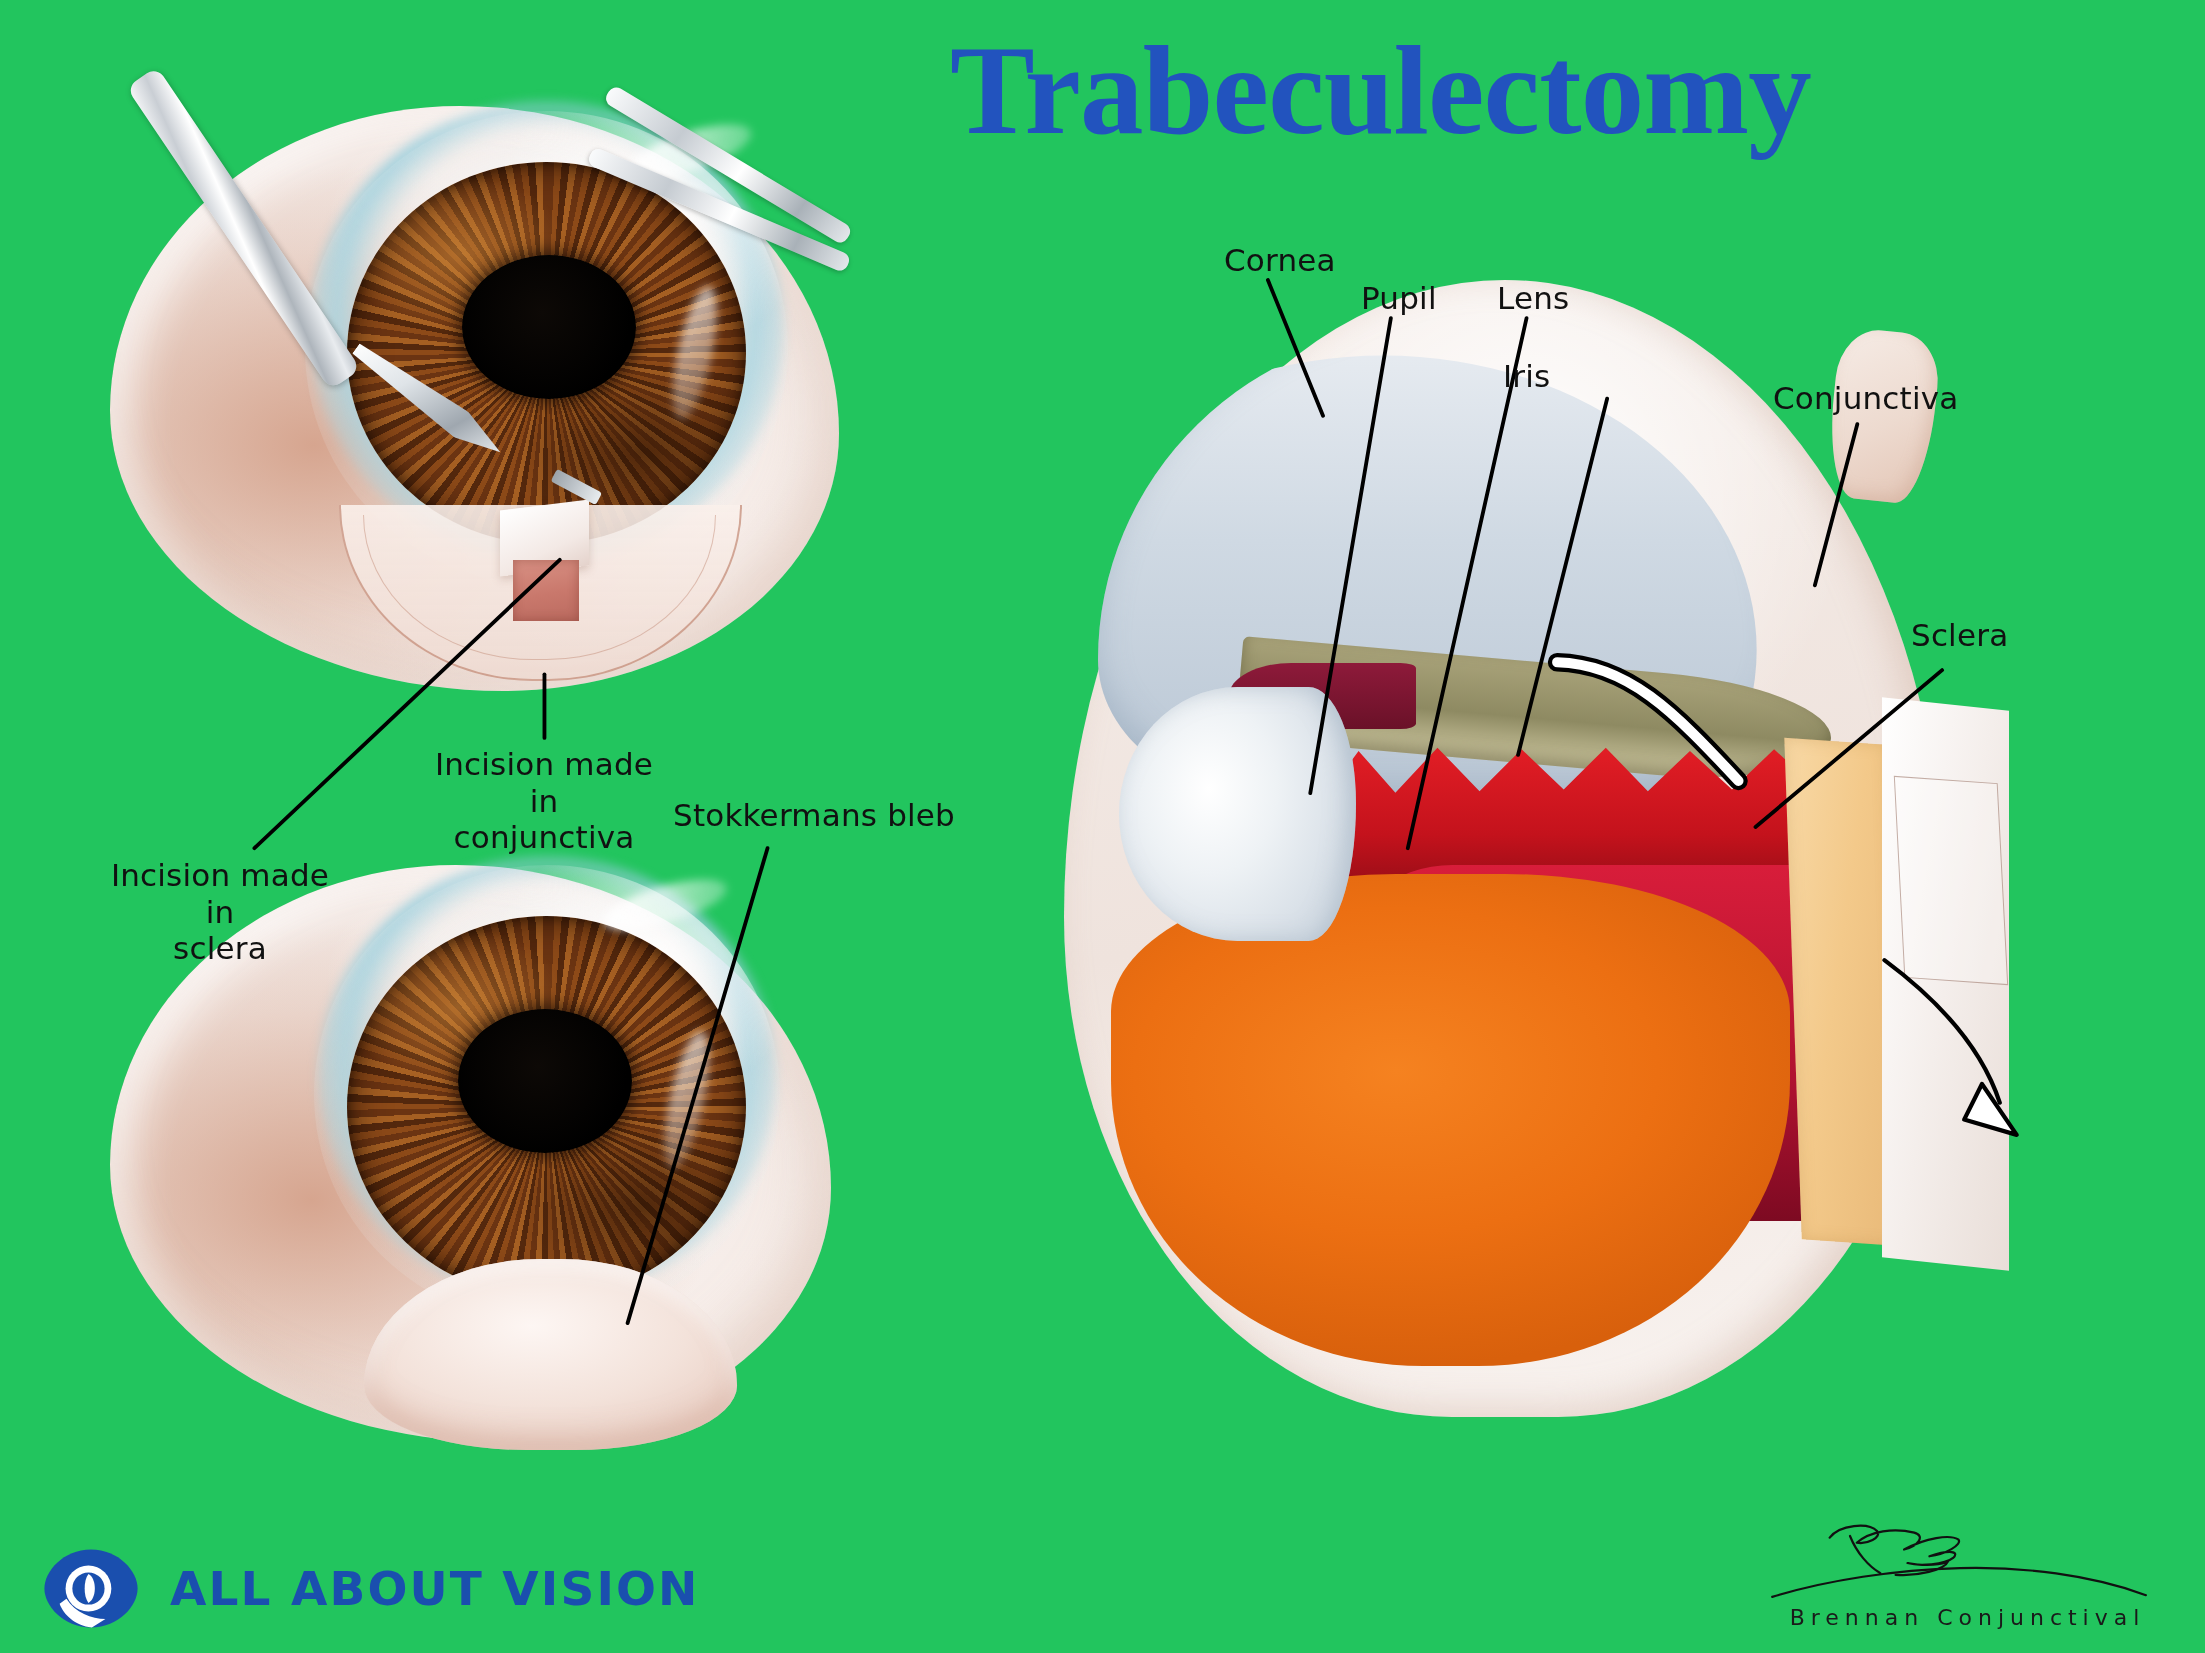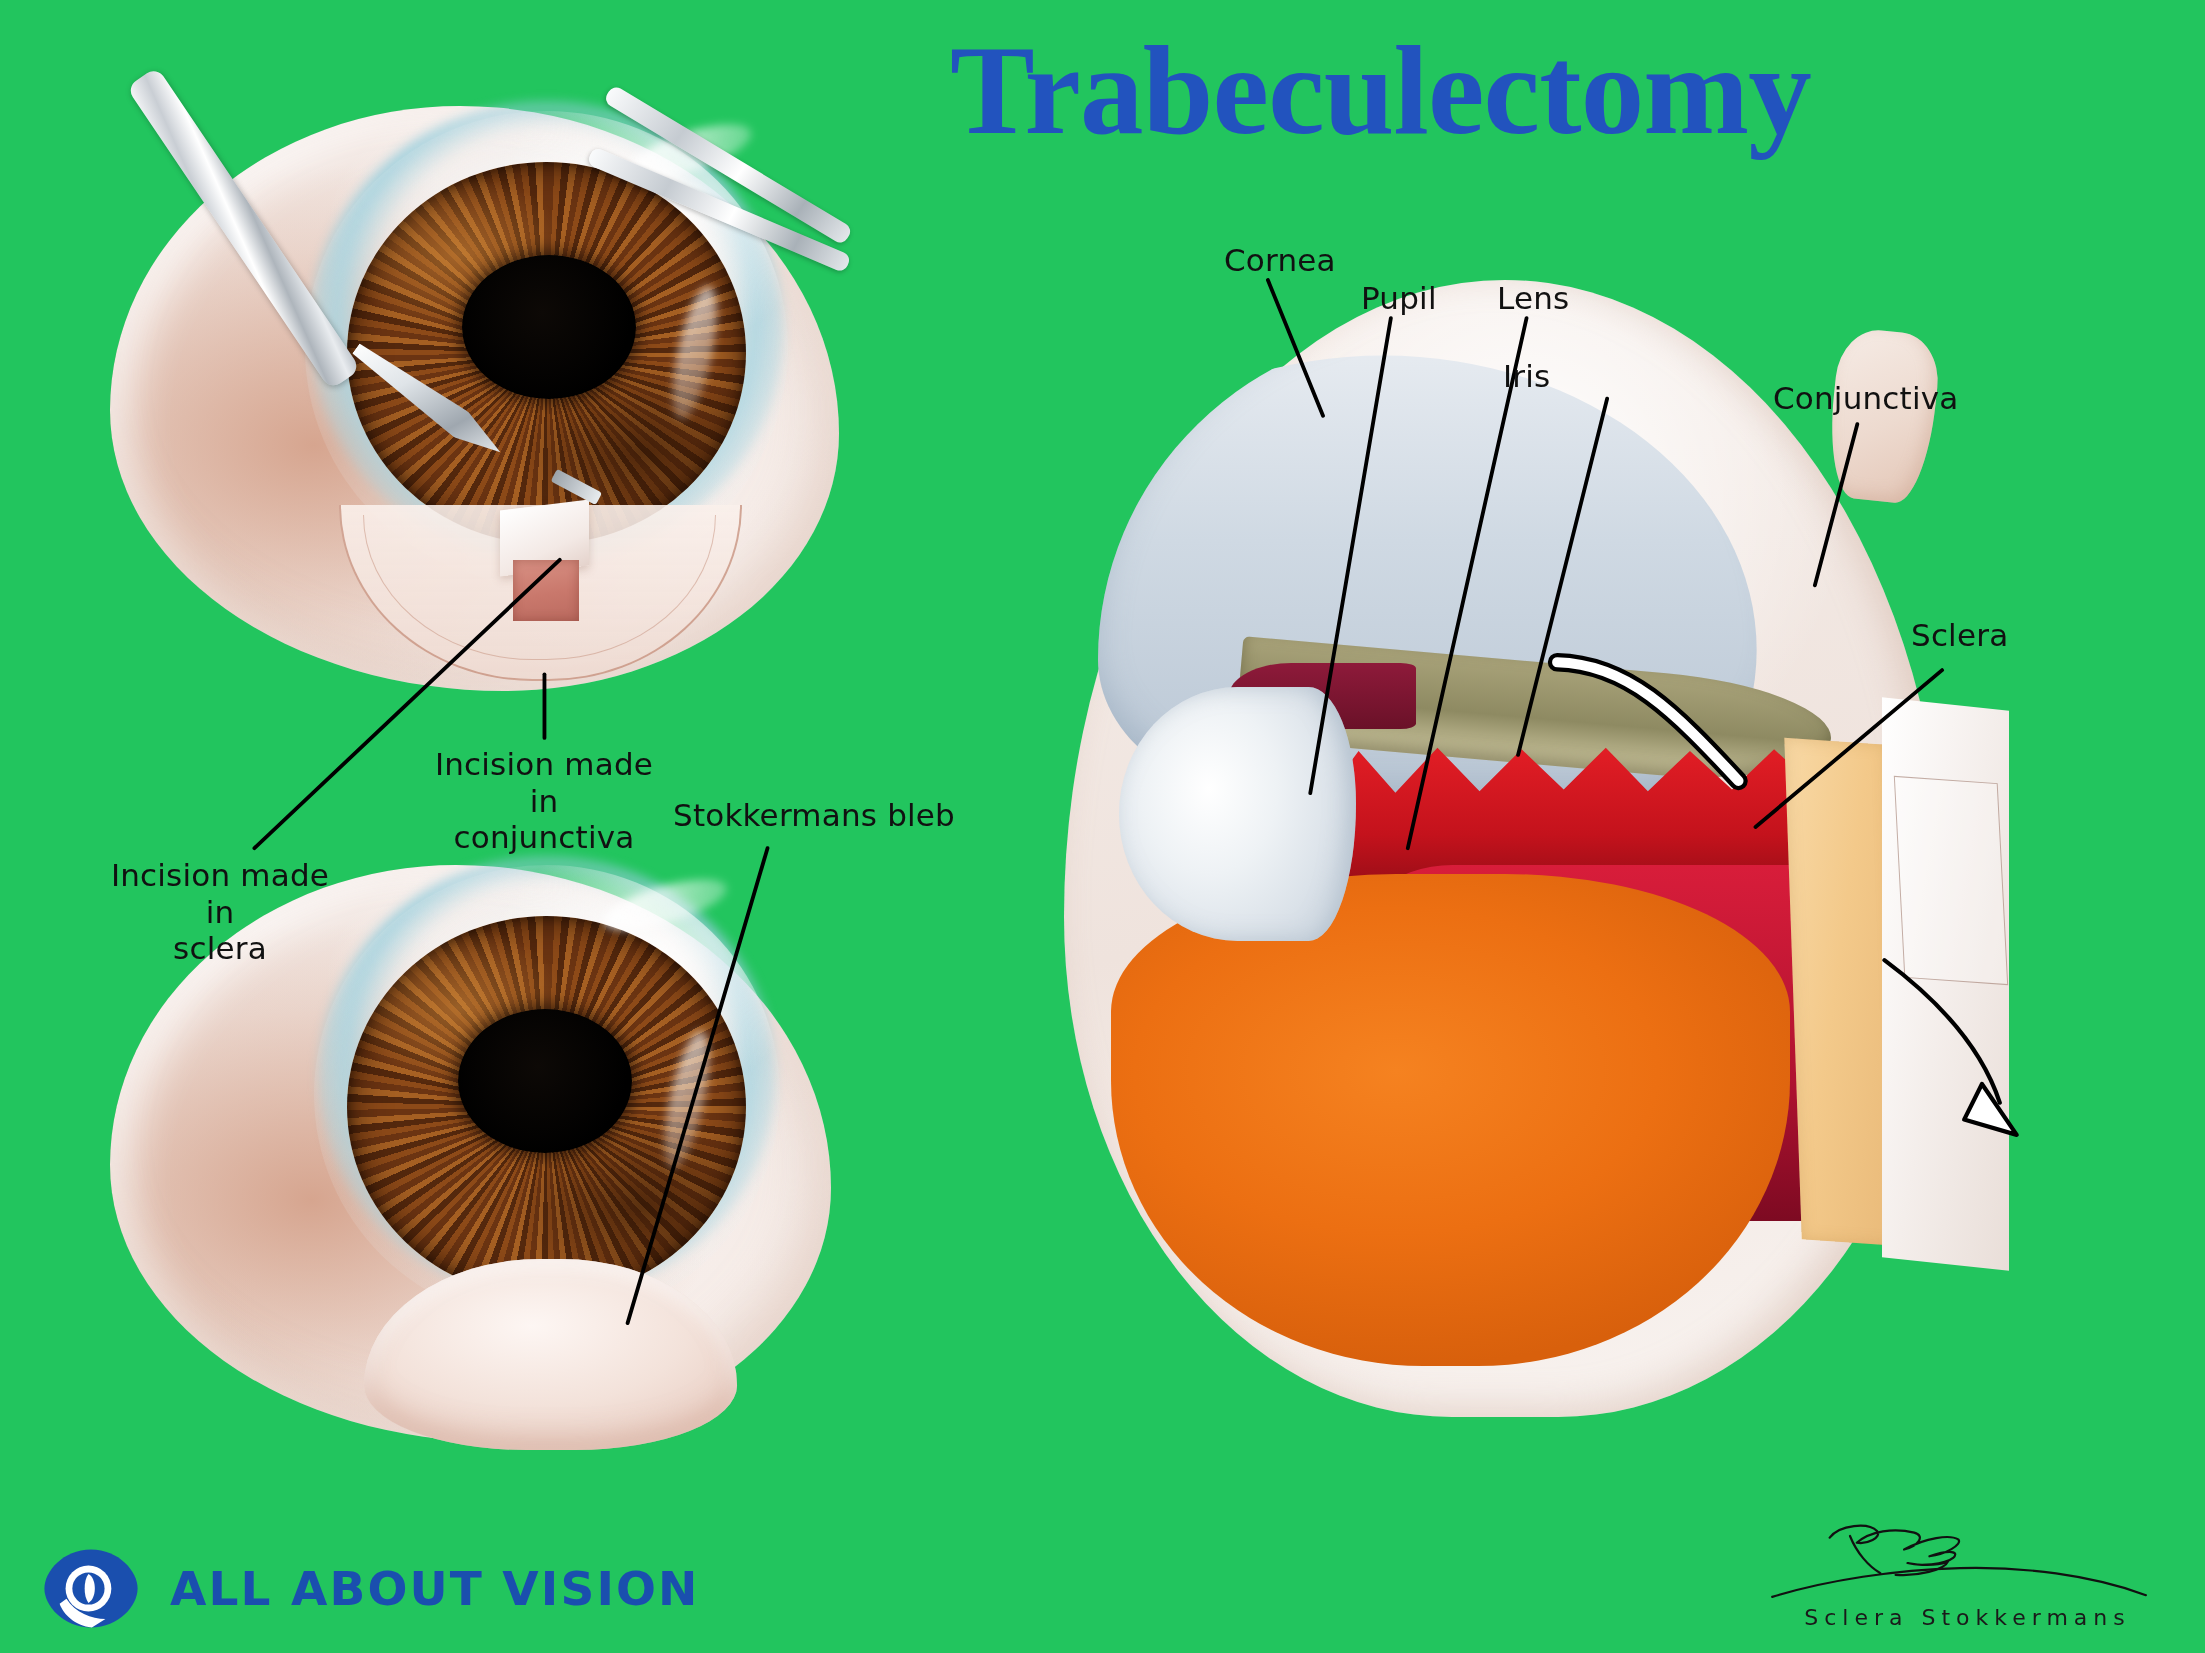--- a/index.html
+++ b/index.html
@@ -371,17 +371,17 @@
       <g fill="none" stroke="#111111" stroke-width="2.6" stroke-linecap="round" stroke-linejoin="round">
         <path d="M 72 28 C 84 12, 118 10, 128 20 C 134 28, 116 36, 104 34
                  C 120 20, 148 16, 172 22 C 186 26, 176 38, 160 42
                  C 186 28, 214 24, 224 30 C 230 36, 208 48, 190 50
                  C 214 42, 226 44, 218 52 C 208 60, 178 62, 164 58
                  C 186 62, 206 60, 212 56 C 208 66, 176 74, 150 72"></path>
         <path d="M 96 26 C 104 46, 118 62, 132 70"></path>
         <path d="M 4 98 C 70 78, 150 66, 226 64 C 300 62, 382 72, 446 96"></path>
       </g>
     </svg>
-    <div id="sig-name" style="margin-top:-5.1px;">Sclera Stokkermans</div>
+    <div id="sig-name" style="margin-top:-5.1px;">Brennan Conjunctival</div>
   </div>
 
 </div>
 
 
 </body></html>

